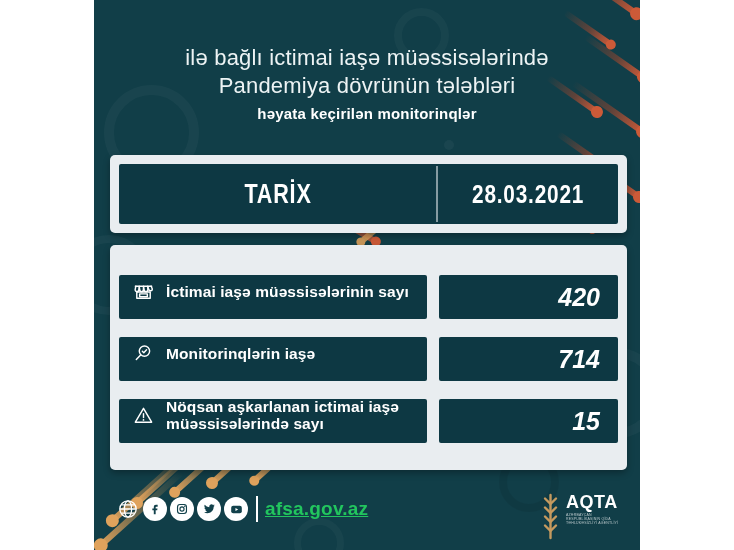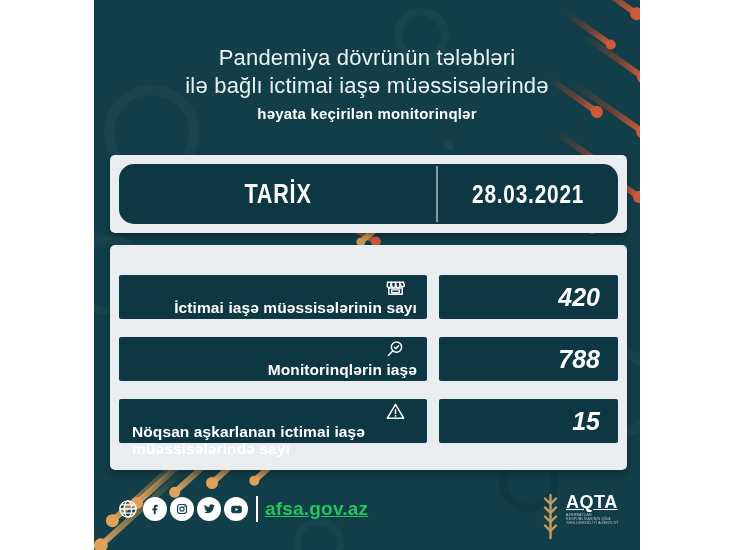--- a/index.html
+++ b/index.html
@@ -23,51 +23,51 @@
 
   
   .title-block { position:absolute; left:0; top:44px; width:100%; text-align:center; z-index:2;
                  color:#edf3f4; font-size:22px; line-height:28px; font-weight:400; letter-spacing:.2px; }
   .title-block .bold { font-weight:700; font-size:15px; color:#ffffff; }
 
   
   .panel { position:absolute; left:16px; width:517px; background:var(--panel,#e9edf0);
            border-radius:5px; box-shadow:0 3px 7px rgba(0,0,0,.3); z-index:2; }
   .tarix-panel { top:155px; height:78px; padding:9px; }
-  .tarix-inner { width:100%; height:100%; background:var(--box,#0d3843); border-radius:15px;
+  .tarix-inner { width:100%; height:100%; background:var(--box,#0d3843); border-radius:2px;
                  display:flex; align-items:stretch; }
   .tarix-left  { width:317px; display:flex; align-items:center; justify-content:center;
                  color:#fff; font-size:27px; font-weight:700; }
   .tarix-divider { width:2px; background:rgba(233,237,240,.55); margin:2px 0; }
   .tarix-right { flex:1; display:flex; align-items:center; justify-content:center;
                  color:#fff; font-size:26px; font-weight:700; }
   .cond { display:inline-block; transform:scaleX(.8); letter-spacing:1px; white-space:nowrap; }
 
   .stats-panel { top:245px; height:225px; padding:30px 9px 0 9px; }
   .stat-row { display:flex; margin-bottom:18px; height:44px; }
   .stat-label-box { width:308px; background:var(--box,#0d3843); border-radius:2px;
-                    display:flex; align-items:flex-end; padding:0 10px 12px 13px; margin-right:12px;flex-direction:column; }
+                    display:flex; align-items:center; padding:0 10px 12px 13px; margin-right:12px; }
   .stat-icon { flex:0 0 24px; margin-right:10px; display:flex; align-items:center; }
   .stat-label { color:#fff; font-size:15.5px; font-weight:700; line-height:17px; letter-spacing:.1px; }
   .stat-value-box { flex:1; background:var(--box,#0d3843); border-radius:2px;
                     display:flex; align-items:center; justify-content:flex-end;
                     color:#fff; font-size:25px; font-weight:700; padding-right:18px;font-style:italic; }
 
   
   .footer { position:absolute; left:0; bottom:0; width:100%; height:60px; z-index:2; }
   .social-row { position:absolute; left:22px; top:6px; display:flex; align-items:center; }
   .soc { width:24px; height:24px; border-radius:50%; background:#ffffff; margin-right:3px;
          display:flex; align-items:center; justify-content:center; }
   .soc.flat { background:transparent; }
   .foot-divider { width:2px; height:26px; background:#ffffff; margin:0 7px 0 5px; }
   .site { color:#22c55e; font-size:19px; font-weight:600; letter-spacing:.2px;text-decoration:underline; }
 
   .logo { position:absolute; right:18px; top:2px; display:flex; align-items:flex-start; }
   .logo-text { margin-left:7px; }
-  .logo-name { color:#ffffff; font-size:18px; font-weight:700; letter-spacing:.5px; line-height:20px;text-decoration:underline; }
+  .logo-name { color:#ffffff; font-size:18px; font-weight:700; letter-spacing:.5px; line-height:20px; }
   .logo-sub  { width:56px; color:#b9c7ca; font-size:3.5px; line-height:4.2px; letter-spacing:.2px;
                text-transform:uppercase; margin-top:1px; }
 </style>
 </head>
 <body>
 
 <div class="canvas">
   <div class="poster">
 
     <div class="ring" style="left:10px;top:85px;width:95px;height:95px;border:10px solid rgba(255,255,255,.035);"></div>
@@ -93,22 +93,22 @@
 
     <div class="comet tan" style="--d:14px;width:110px;left:6px;top:543px;transform:rotate(-42deg);"></div>
     <div class="comet tan" style="--d:13px;width:100px;left:18px;top:518px;transform:rotate(-42deg);"></div>
     <div class="comet tan" style="--d:12px;width:85px;left:43px;top:500px;transform:rotate(-42deg);"></div>
     <div class="comet tan" style="--d:11px;width:80px;left:81px;top:489px;transform:rotate(-42deg);"></div>
     <div class="comet tan" style="--d:12px;width:80px;left:118px;top:480px;transform:rotate(-42deg);"></div>
     <div class="comet tan" style="--d:10px;width:70px;left:161px;top:477px;transform:rotate(-42deg);"></div>
     <div class="comet tan" style="--d:9px;width:70px;left:268px;top:238px;transform:rotate(-40deg);opacity:.9;"></div>
 
     <div class="title-block">
+      <div>ilə bağlı ictimai iaşə müəssisələrində</div>
       <div>Pandemiya dövrünün tələbləri</div>
-      <div>ilə bağlı ictimai iaşə müəssisələrində</div>
       <div class="bold">həyata keçirilən monitorinqlər</div>
     </div>
 
     <div class="panel tarix-panel">
       <div class="tarix-inner">
         <div class="tarix-left">
           <span class="cond">TARİX</span>
         </div>
         <div class="tarix-divider"></div>
         <div class="tarix-right">
@@ -138,21 +138,21 @@
         <div class="stat-label-box">
           <span class="stat-icon">
             <svg width="23" height="23" viewBox="0 0 24 24" fill="none" stroke="#ffffff" stroke-width="1.5" stroke-linecap="round" stroke-linejoin="round">
               <circle cx="13" cy="9.5" r="5.4"></circle>
               <path d="m9 13.5-4.5 4.8"></path>
               <path d="m10.8 9.6 1.5 1.5 2.9-3"></path>
             </svg>
           </span>
           <span class="stat-label">Monitorinqlərin iaşə</span>
         </div>
-        <div class="stat-value-box">788</div>
+        <div class="stat-value-box">714</div>
       </div>
 
       <div class="stat-row">
         <div class="stat-label-box">
           <span class="stat-icon">
             <svg width="23" height="23" viewBox="0 0 24 24" fill="none" stroke="#ffffff" stroke-width="1.5" stroke-linecap="round" stroke-linejoin="round">
               <path d="M12 4.5 20.5 19h-17Z"></path>
               <path d="M12 10.2v4"></path>
               <circle cx="12" cy="16.6" r=".9" fill="#ffffff" stroke="none"></circle>
             </svg>

